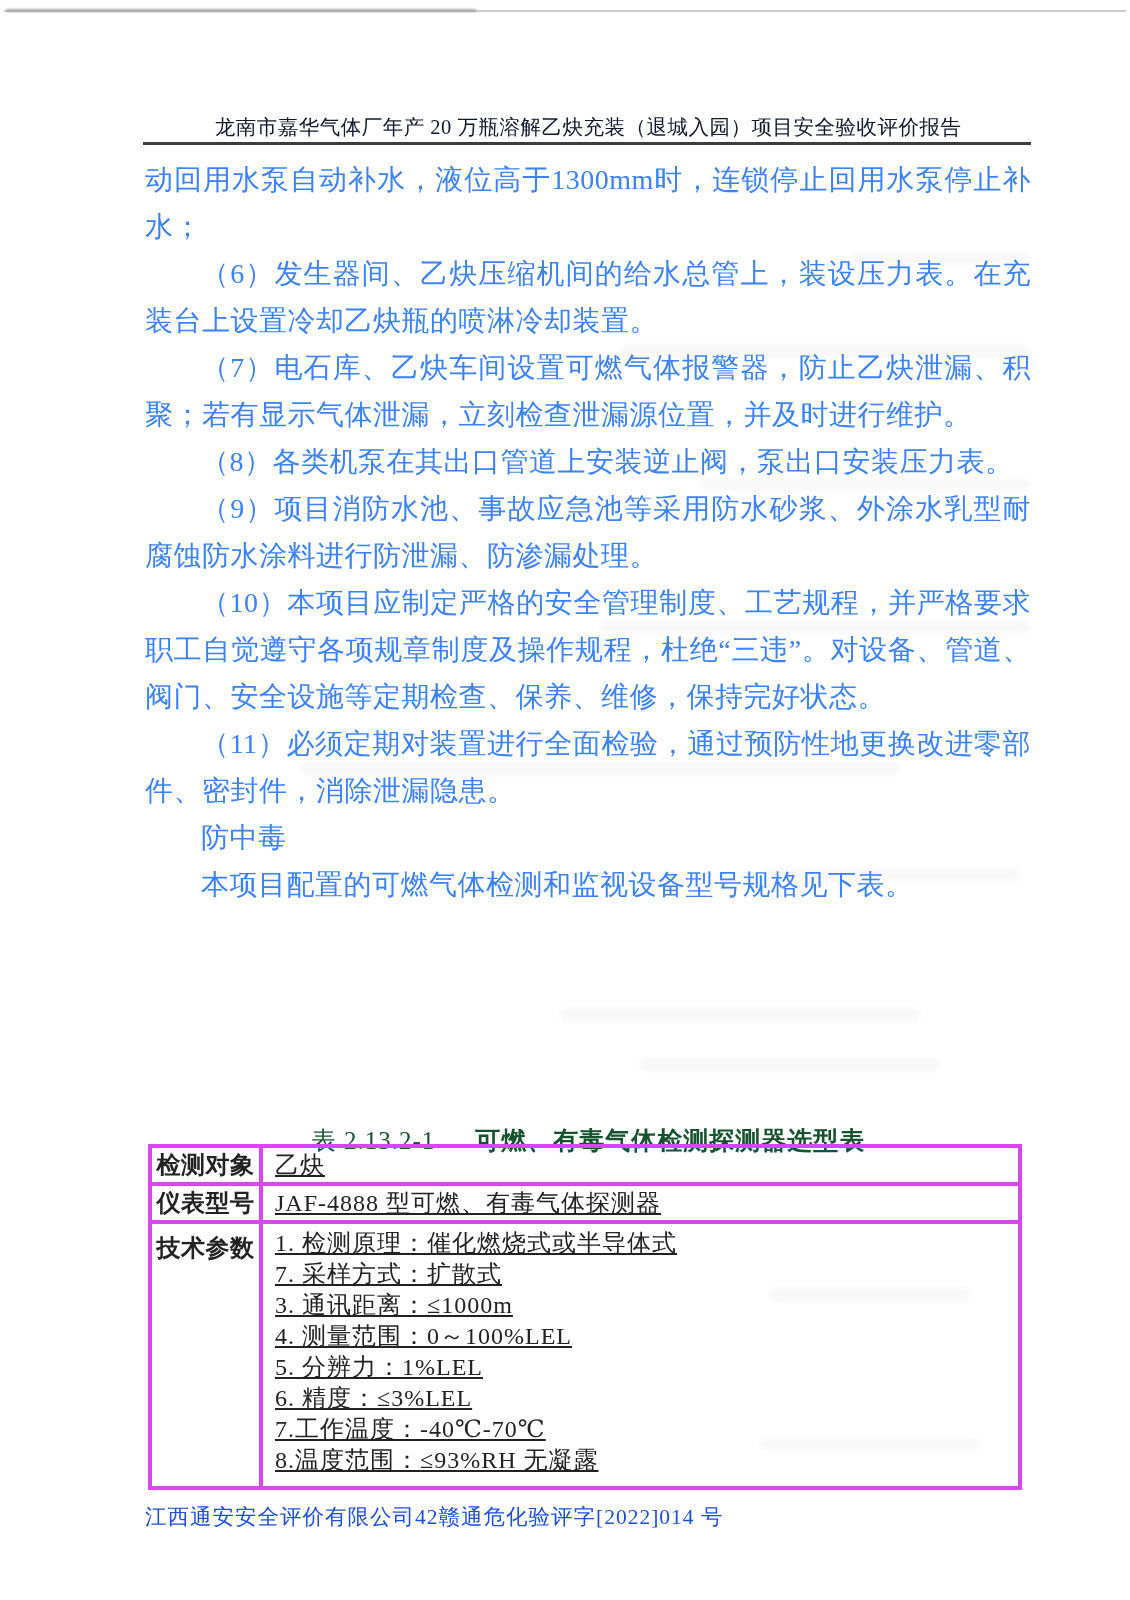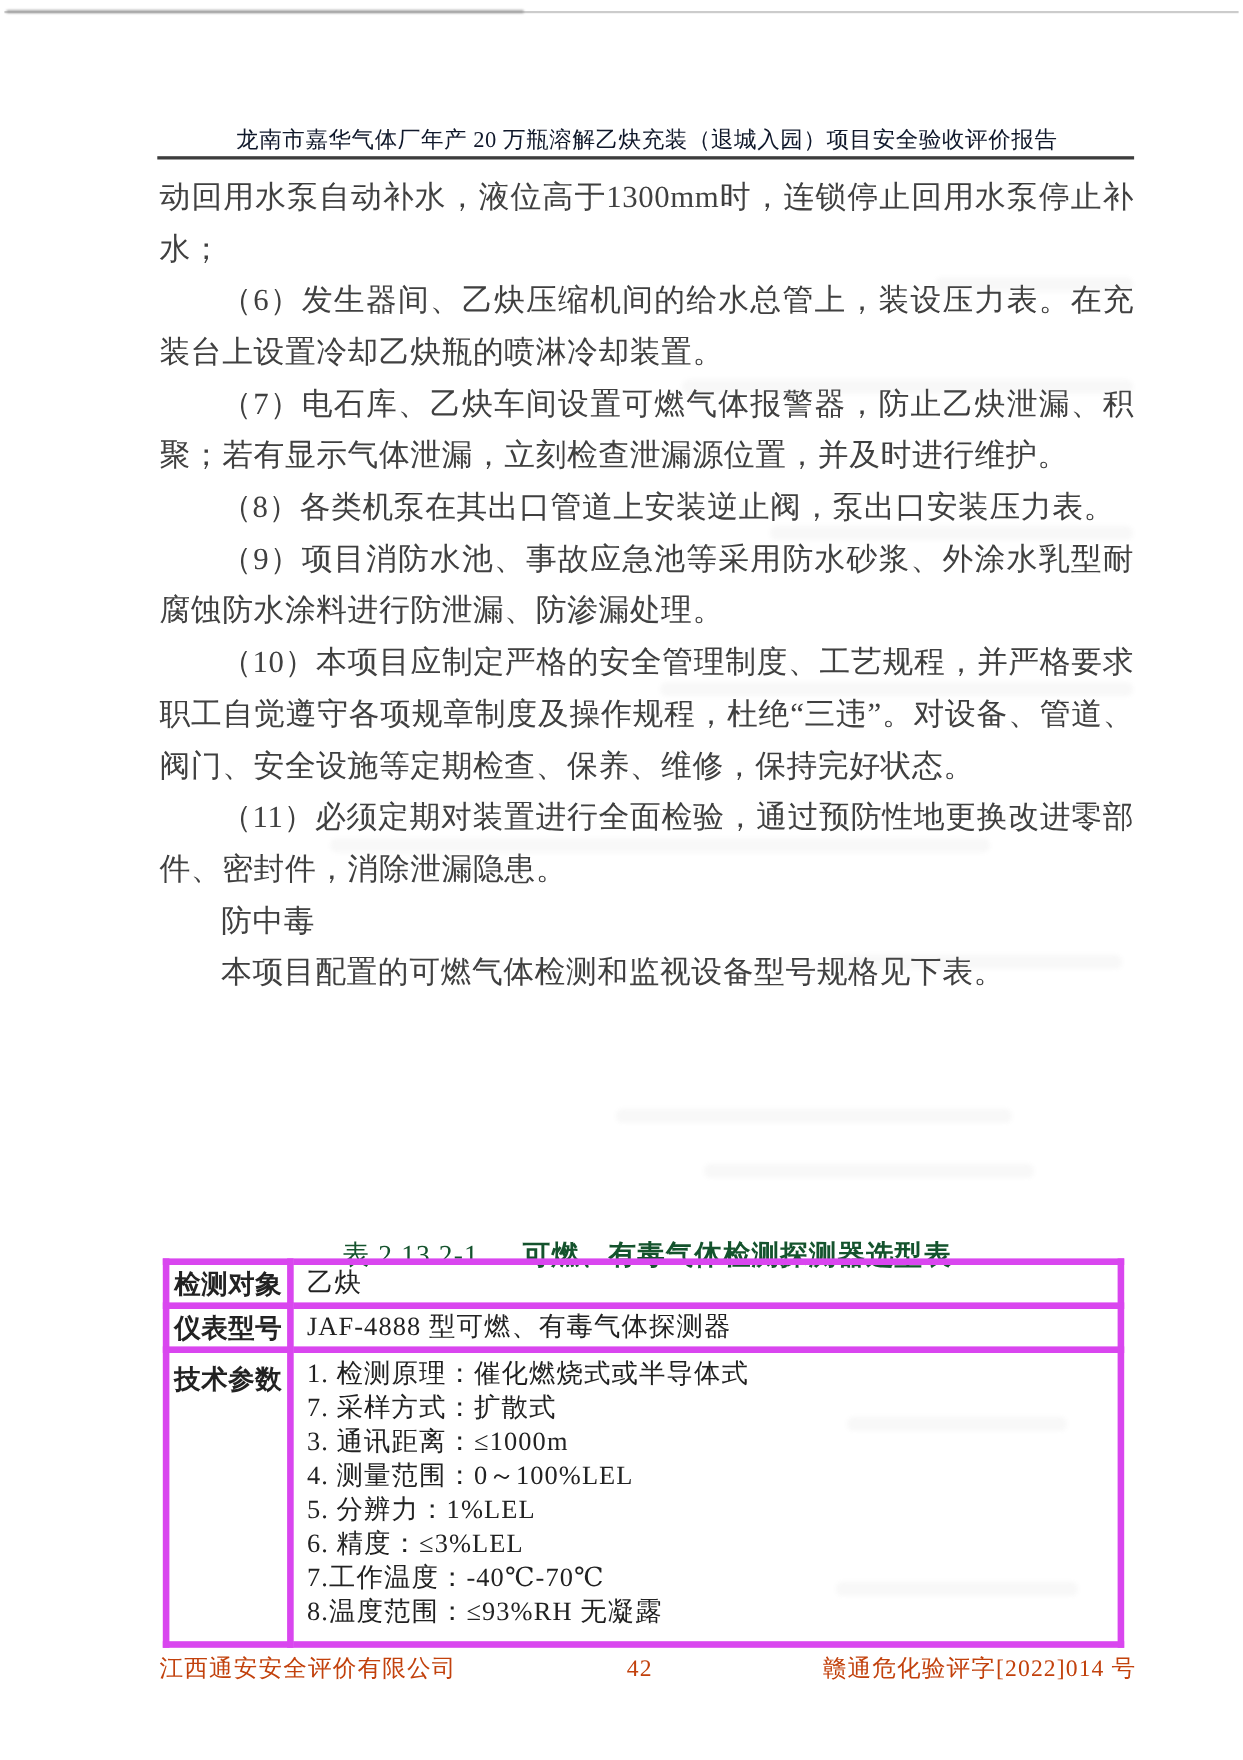--- a/index.html
+++ b/index.html
@@ -35,21 +35,21 @@
   }
   .header-rule{
     position:absolute;top:142px;left:143px;width:888px;height:3px;
     background:#3d3d3d;
   }
 
   
   .body-text{
     position:absolute;top:156px;left:145px;width:886px;
     font-size:28px;line-height:47px;letter-spacing:.5px;
-    text-align:justify;color:#404040;
+    text-align:justify;color:#3b82f6;
   }
   .para{margin:0;text-indent:2em;}
   .para.no-indent{text-indent:0;}
 
   
   .table-caption{
     position:absolute;top:1124px;left:145px;width:886px;
     text-align:center;font-size:25px;color:#14532d;white-space:nowrap;
   }
   .cap-num{
@@ -60,44 +60,44 @@
     font-weight:bold;letter-spacing:1px;
     font-family:"Liberation Sans","DejaVu Sans",sans-serif;
   }
 
   
   .spec-table{
     position:absolute;top:1144px;left:148px;width:874px;
     border-collapse:collapse;table-layout:fixed;
   }
   .spec-table td{
-    border:6px solid #d946ef;
+    border:4px solid #d946ef;
     font-size:24px;color:#222222;
     vertical-align:middle;
   }
   .spec-table .th{
     width:105px;text-align:center;font-weight:bold;
     font-family:"Liberation Sans","DejaVu Sans",sans-serif;
     letter-spacing:.5px;
   }
   .spec-table .td{
     padding-left:12px;letter-spacing:1px;
     font-family:"Liberation Serif","DejaVu Serif",serif;
   }
   .row-1{height:38px;}
   .row-2{height:36px;padding-left:18px;}
   .row-3 .th{vertical-align:top;padding-top:8px;}
   .row-3 .td{padding-top:4px;padding-bottom:10px;border-radius:29px;}
-  .cell-line{line-height:31px;}
+  .cell-line{line-height:31px;text-decoration:underline;}
 
   
   .footer{
     position:absolute;top:1502px;left:145px;width:888px;
-    display:flex;justify-content:space-between;align-items:baseline;
-    font-size:21.5px;color:#c2410c;letter-spacing:1px;
+    display:flex;justify-content:flex-start;align-items:baseline;
+    font-size:21.5px;color:#1d4ed8;letter-spacing:1px;
   }
 </style>
 </head>
 <body>
 
 <div class="page">
 
   <div class="scan-top-line"></div>
   <div class="scan-top-line-dark"></div>
 

